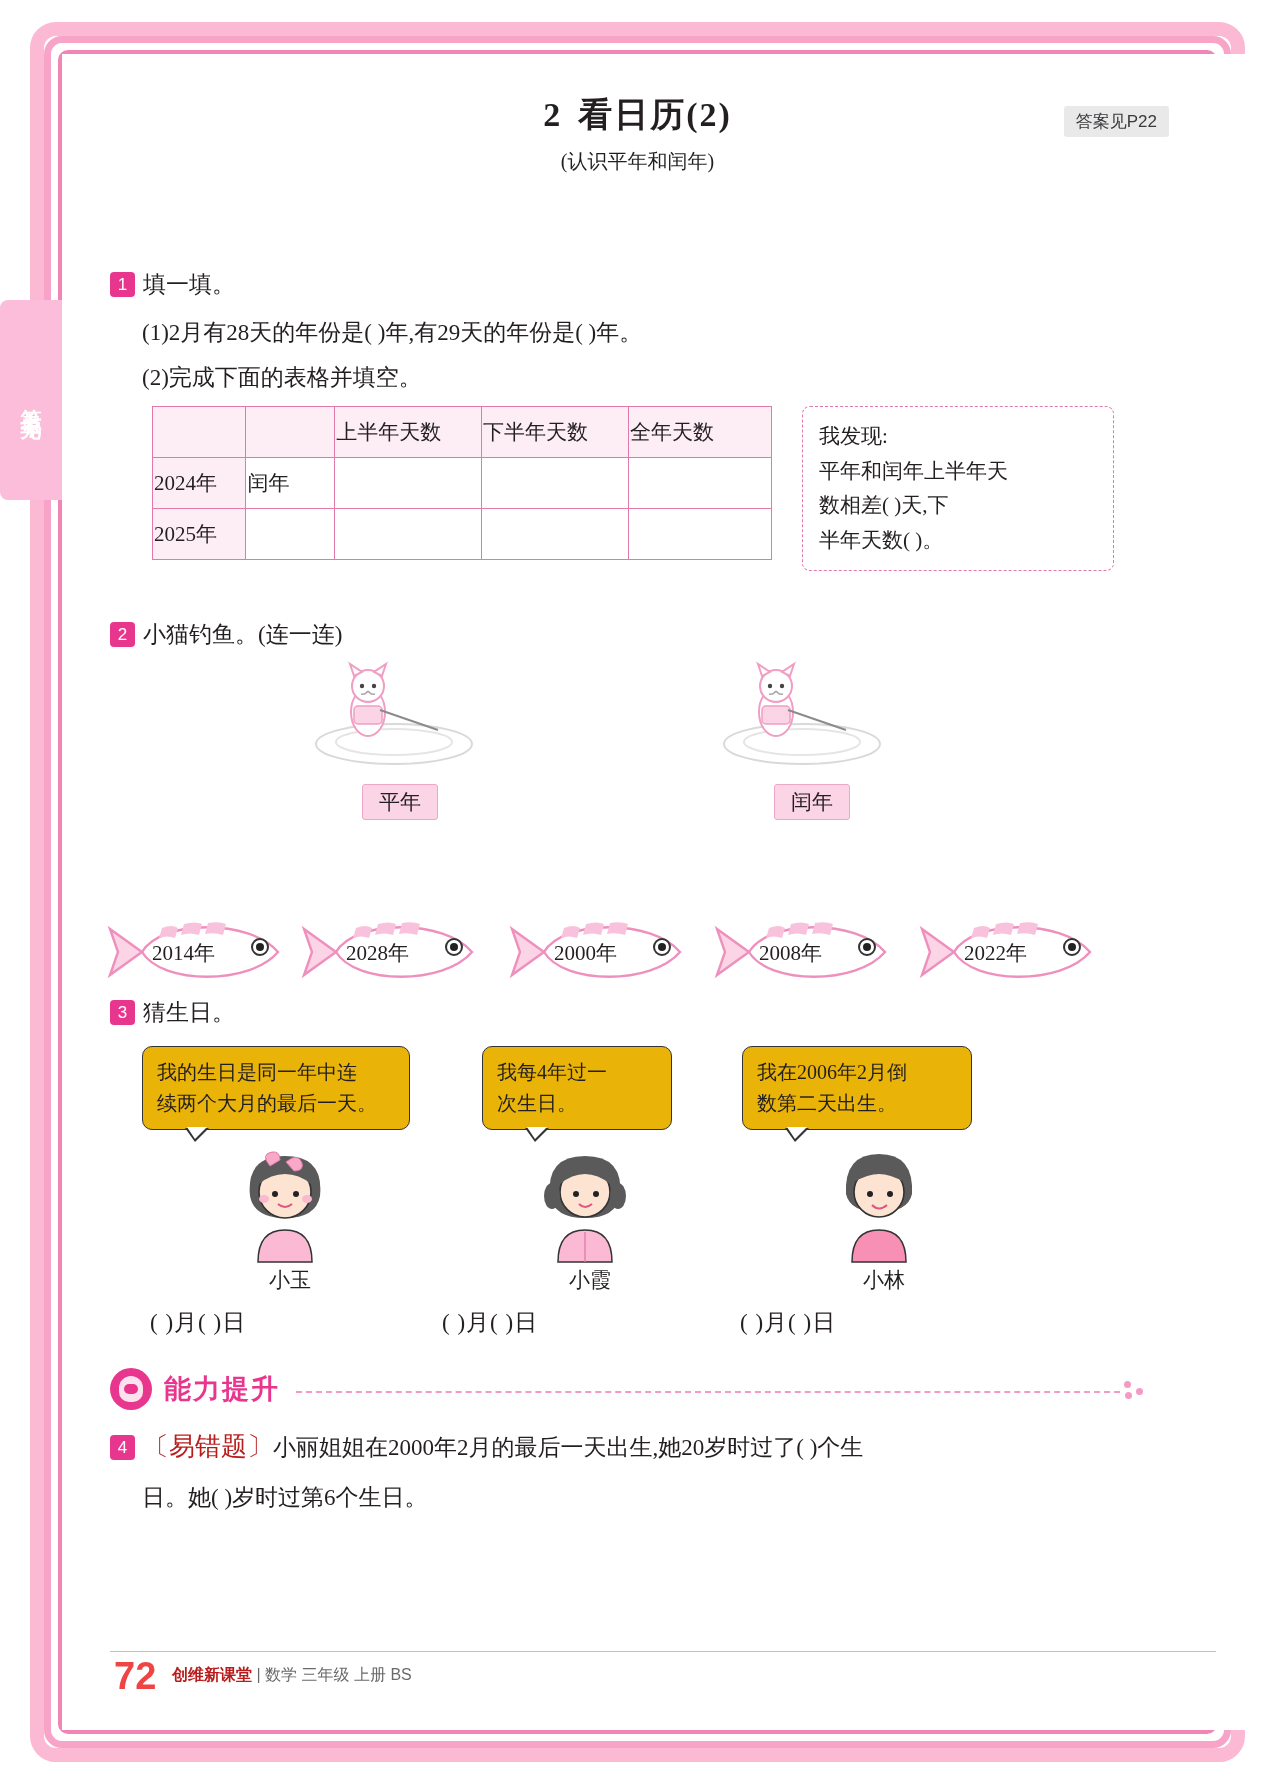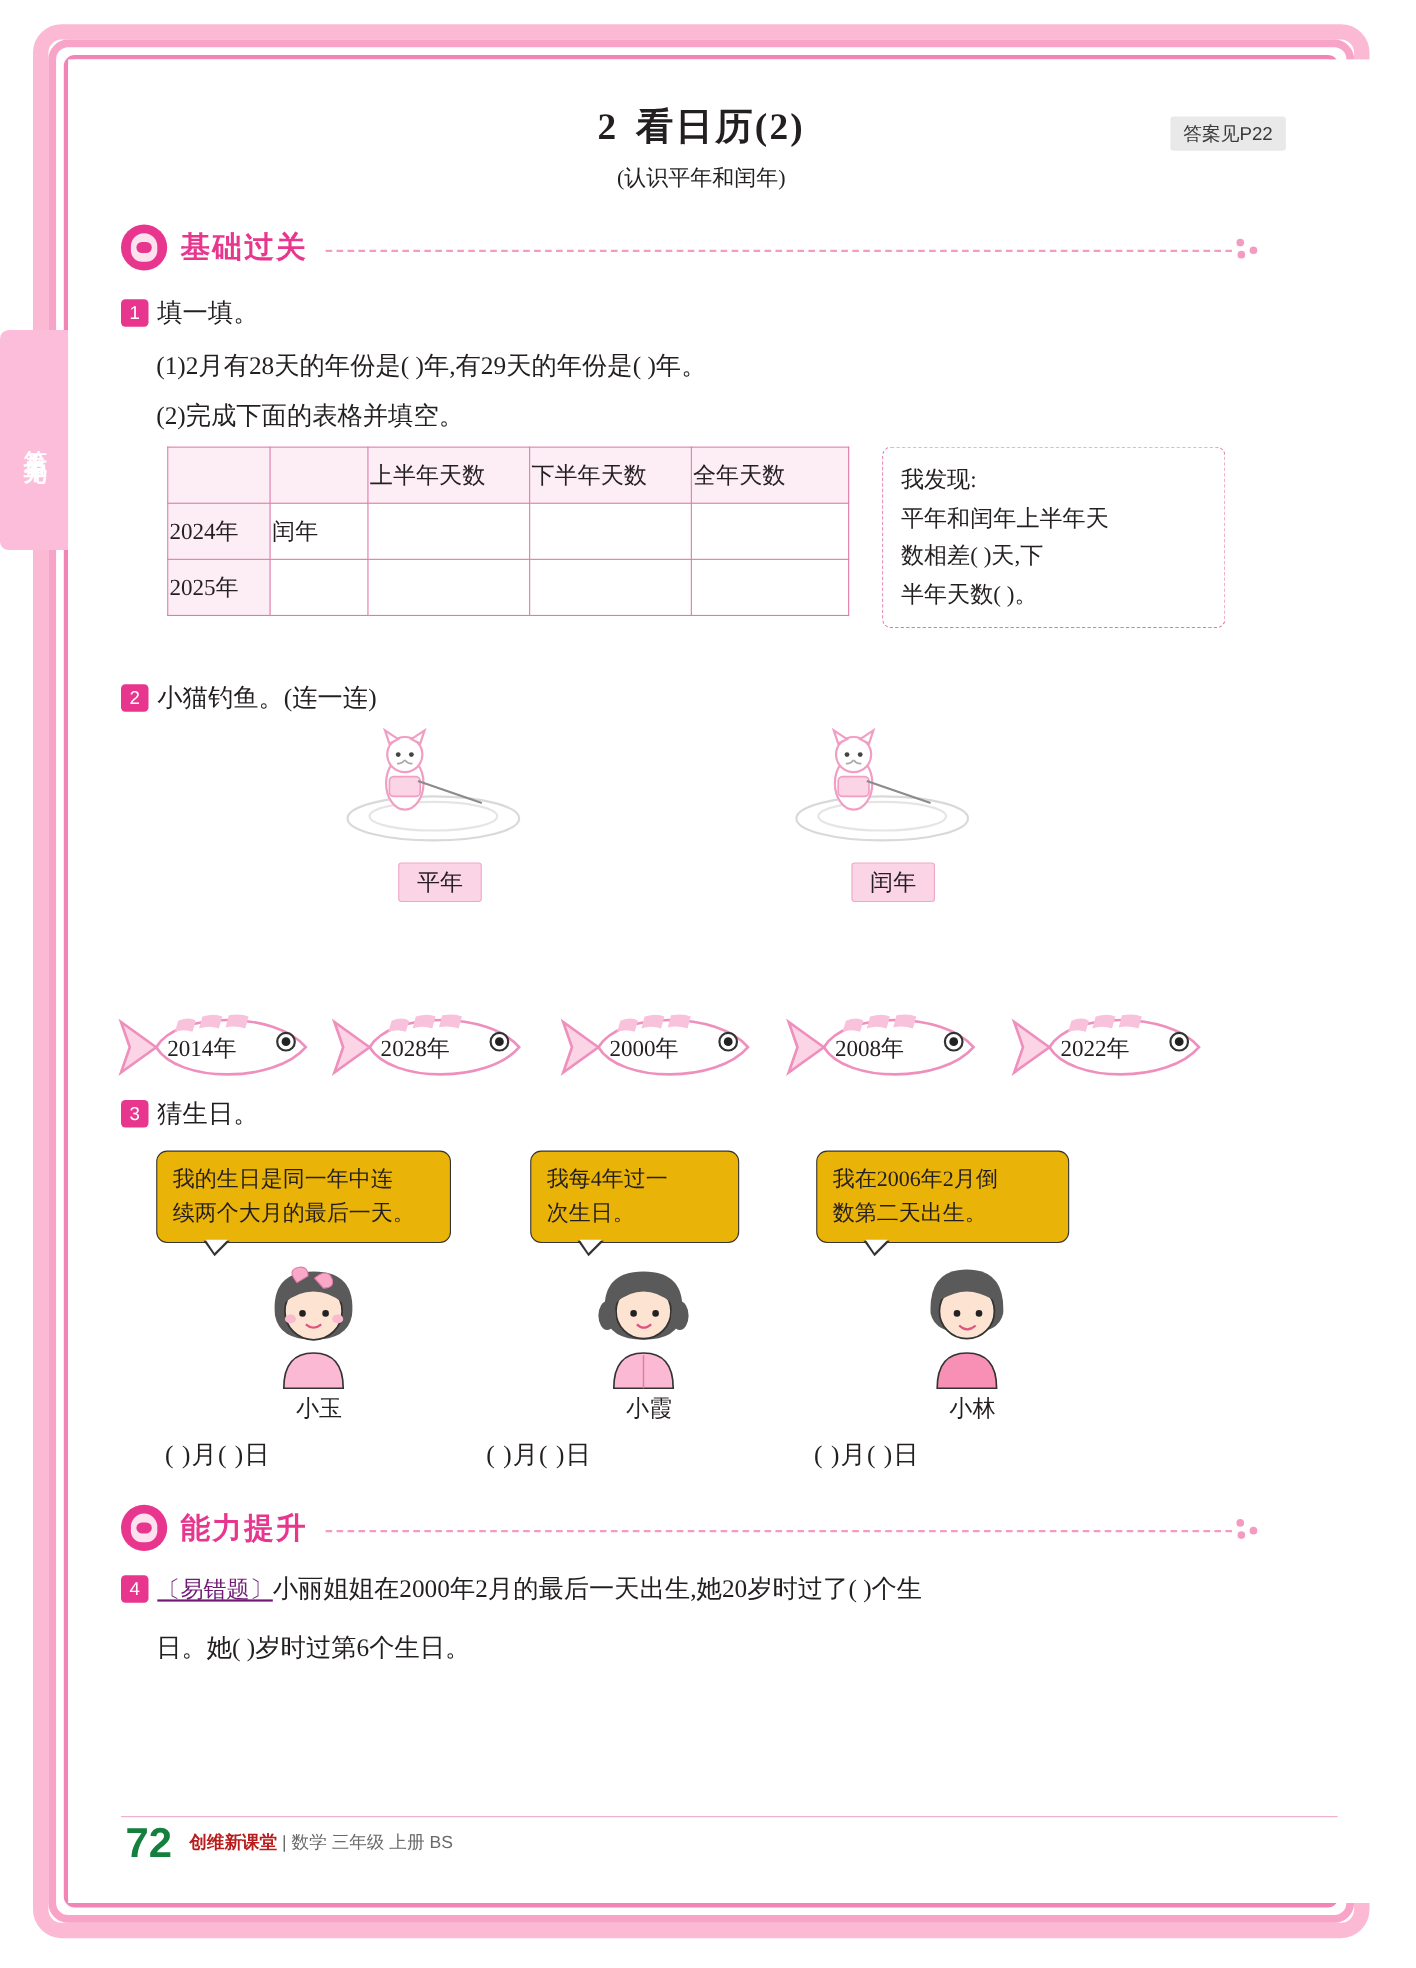--- a/index.html
+++ b/index.html
@@ -127,32 +127,32 @@
   .bubble:before{
     content:"";position:absolute;left:44px;bottom:-10px;z-index:2;
     width:0;height:0;border-left:8px solid transparent;border-right:12px solid transparent;
     border-top:12px solid #fff;
   }
   .kidname{position:absolute;font-size:21px;text-align:center;width:120px;}
   .blankline{position:absolute;font-size:23px;letter-spacing:1px;}
   
   .pagenum{
     position:absolute;left:52px;bottom:32px;font-size:38px;font-weight:bold;
-    font-family:"Liberation Sans",sans-serif;color:#15803d;
+    font-family:"Liberation Sans",sans-serif;color:#ef4444;
   }
   .footer-text{
     position:absolute;left:110px;bottom:44px;font-size:16px;color:#6a6a6c;
     font-family:"Liberation Sans",sans-serif;
   }
   .footer-brand{color:#b91c1c;font-weight:bold;}
   .footline{
     position:absolute;left:48px;right:48px;bottom:78px;border-top:1.5px solid #f0a9c9;
   }
   
-  .tag{font-size:21px;color:#701a75;text-decoration:underline;}
+  .tag{font-size:26px;color:#b91c1c;}
 </style>
 </head>
 <body>
 
 <div class="frame-outer"></div>
 <div class="frame-wave"></div>
 <div class="frame-inner"></div>
 
 <div class="unit-tab">
   <span>第七单元</span>
@@ -161,30 +161,20 @@
 <div class="page">
 
   <div class="title-wrap">
     <div class="title-main">
       <span class="num">2</span><span>看日历(2)</span>
     </div>
     <div class="title-sub">(认识平年和闰年)</div>
   </div>
   <div class="answer-ref">答案见P22</div>
 
-  <div class="section" style="top:148px;">
-    <div class="sec-icon"></div>
-    <div class="sec-title">基础过关</div>
-    <div class="sec-line"></div>
-    <div class="sec-dots">
-        <i></i>
-        <i></i>
-        <i></i>
-      </div>
-  </div>
 
   <div class="qline" style="left:48px;top:215px;">
     <span class="qnum">1</span><span>填一填。</span>
   </div>
   <div class="qline" style="left:80px;top:263px;">(1)2月有28天的年份是(            )年,有29天的年份是(            )年。</div>
   <div class="qline" style="left:80px;top:308px;">(2)完成下面的表格并填空。</div>
 
   <table class="tbl" style="left:90px;top:352px;width:620px;">
     <tbody>
         <tr>

